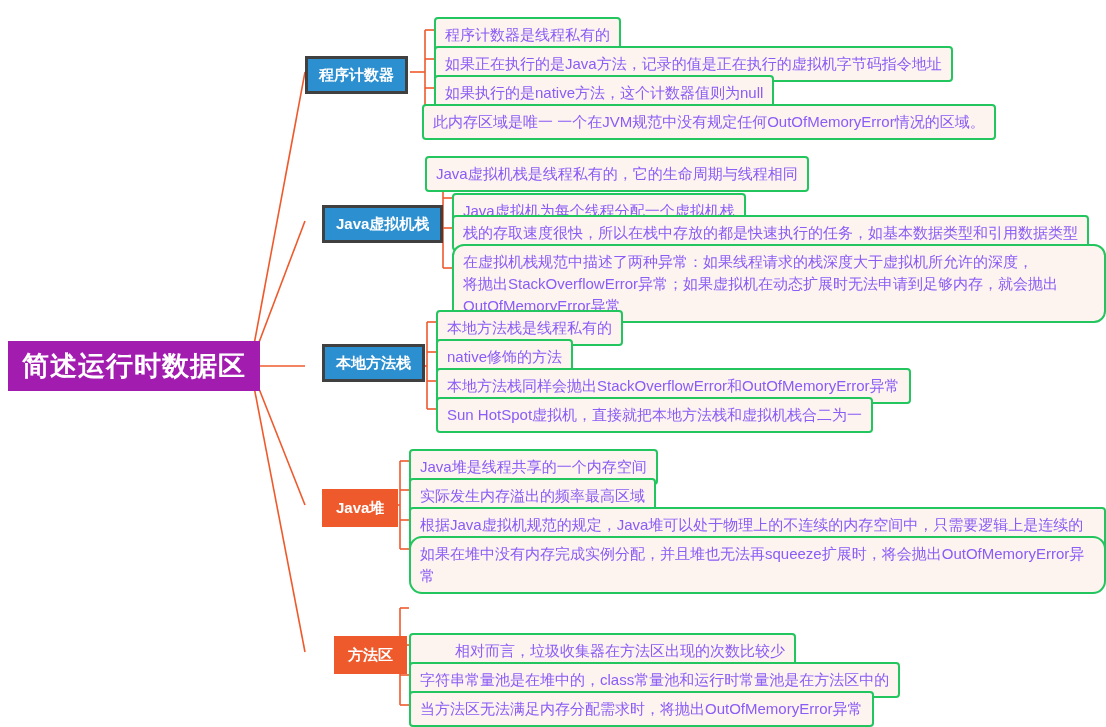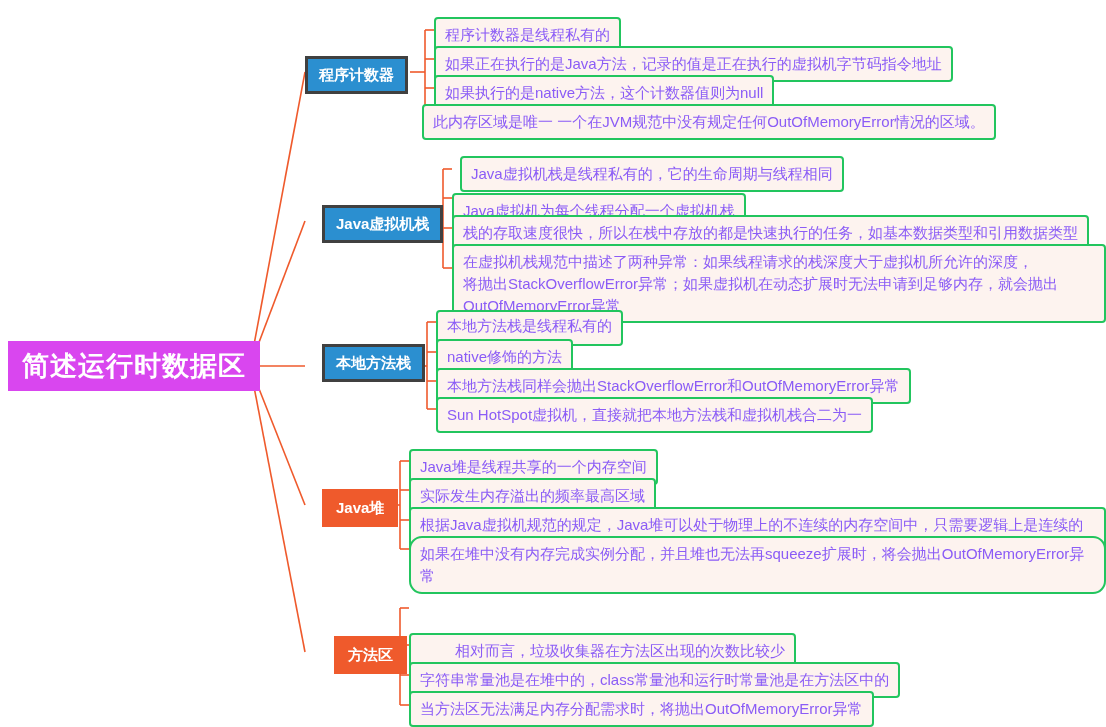--- a/index.html
+++ b/index.html
@@ -27,21 +27,21 @@
     height: 727px;
     pointer-events: none;
   }
   .node {
     position: absolute;
     box-sizing: border-box;
     white-space: nowrap;
   }
   
   .root {
-    background: #d946ef;
+    background: #a21caf;
     color: #ffffff;
     font-size: 27px;
     font-weight: bold;
     padding: 9px 14px;
     left: 8px;
     top: 341px;
     letter-spacing: 1px;
     line-height: 1.2;
   }
   
@@ -126,28 +126,28 @@
 
   <div class="node root">简述运行时数据区</div>
 
   <div class="node branch" style="left:305px; top:56px;">程序计数器</div>
   <div class="node leaf" style="left:434px; top:17px;">程序计数器是线程私有的</div>
   <div class="node leaf" style="left:434px; top:46px;">如果正在执行的是Java方法，记录的值是正在执行的虚拟机字节码指令地址</div>
   <div class="node leaf" style="left:434px; top:75px;">如果执行的是native方法，这个计数器值则为null</div>
   <div class="node leaf" style="left:422px; top:104px;">此内存区域是唯一 一个在JVM规范中没有规定任何OutOfMemoryError情况的区域。</div>
 
   <div class="node branch" style="left:322px; top:205px;">Java虚拟机栈</div>
-  <div class="node leaf" style="left:460px; top:156px;text-align:right;">Java虚拟机栈是线程私有的，它的生命周期与线程相同</div>
+  <div class="node leaf" style="left:425px; top:156px;text-align:right;">Java虚拟机栈是线程私有的，它的生命周期与线程相同</div>
   <div class="node leaf" style="left:452px; top:185px;margin-top:8px;">Java虚拟机为每个线程分配一个虚拟机栈</div>
   <div class="node leaf" style="left:452px; top:215px;">栈的存取速度很快，所以在栈中存放的都是快速执行的任务，如基本数据类型和引用数据类型</div>
-  <div class="node leaf wide" style="left:452px; top:244px;">在虚拟机栈规范中描述了两种异常：如果线程请求的栈深度大于虚拟机所允许的深度，
+  <div class="node leaf wide" style="left:452px; top:244px;border-radius:12px;">在虚拟机栈规范中描述了两种异常：如果线程请求的栈深度大于虚拟机所允许的深度，
 将抛出StackOverflowError异常；如果虚拟机在动态扩展时无法申请到足够内存，就会抛出OutOfMemoryError异常</div>
 
   <div class="node branch" style="left:322px; top:344px;">本地方法栈</div>
-  <div class="node leaf" style="left:436px; top:310px;font-family:Liberation Mono, monospace;">本地方法栈是线程私有的</div>
+  <div class="node leaf" style="left:436px; top:310px;">本地方法栈是线程私有的</div>
   <div class="node leaf" style="left:436px; top:339px;">native修饰的方法</div>
   <div class="node leaf" style="left:436px; top:368px;">本地方法栈同样会抛出StackOverflowError和OutOfMemoryError异常</div>
   <div class="node leaf" style="left:436px; top:397px;">Sun HotSpot虚拟机，直接就把本地方法栈和虚拟机栈合二为一</div>
 
   <div class="node branch orange" style="left:322px; top:489px;">Java堆</div>
   <div class="node leaf" style="left:409px; top:449px;">Java堆是线程共享的一个内存空间</div>
   <div class="node leaf" style="left:409px; top:478px;">实际发生内存溢出的频率最高区域</div>
   <div class="node leaf" style="left:409px; top:507px;">根据Java虚拟机规范的规定，Java堆可以处于物理上的不连续的内存空间中，只需要逻辑上是连续的即可</div>
   <div class="node leaf" style="left:409px; top:536px;border-radius:13px;">如果在堆中没有内存完成实例分配，并且堆也无法再squeeze扩展时，将会抛出OutOfMemoryError异常</div>
 

